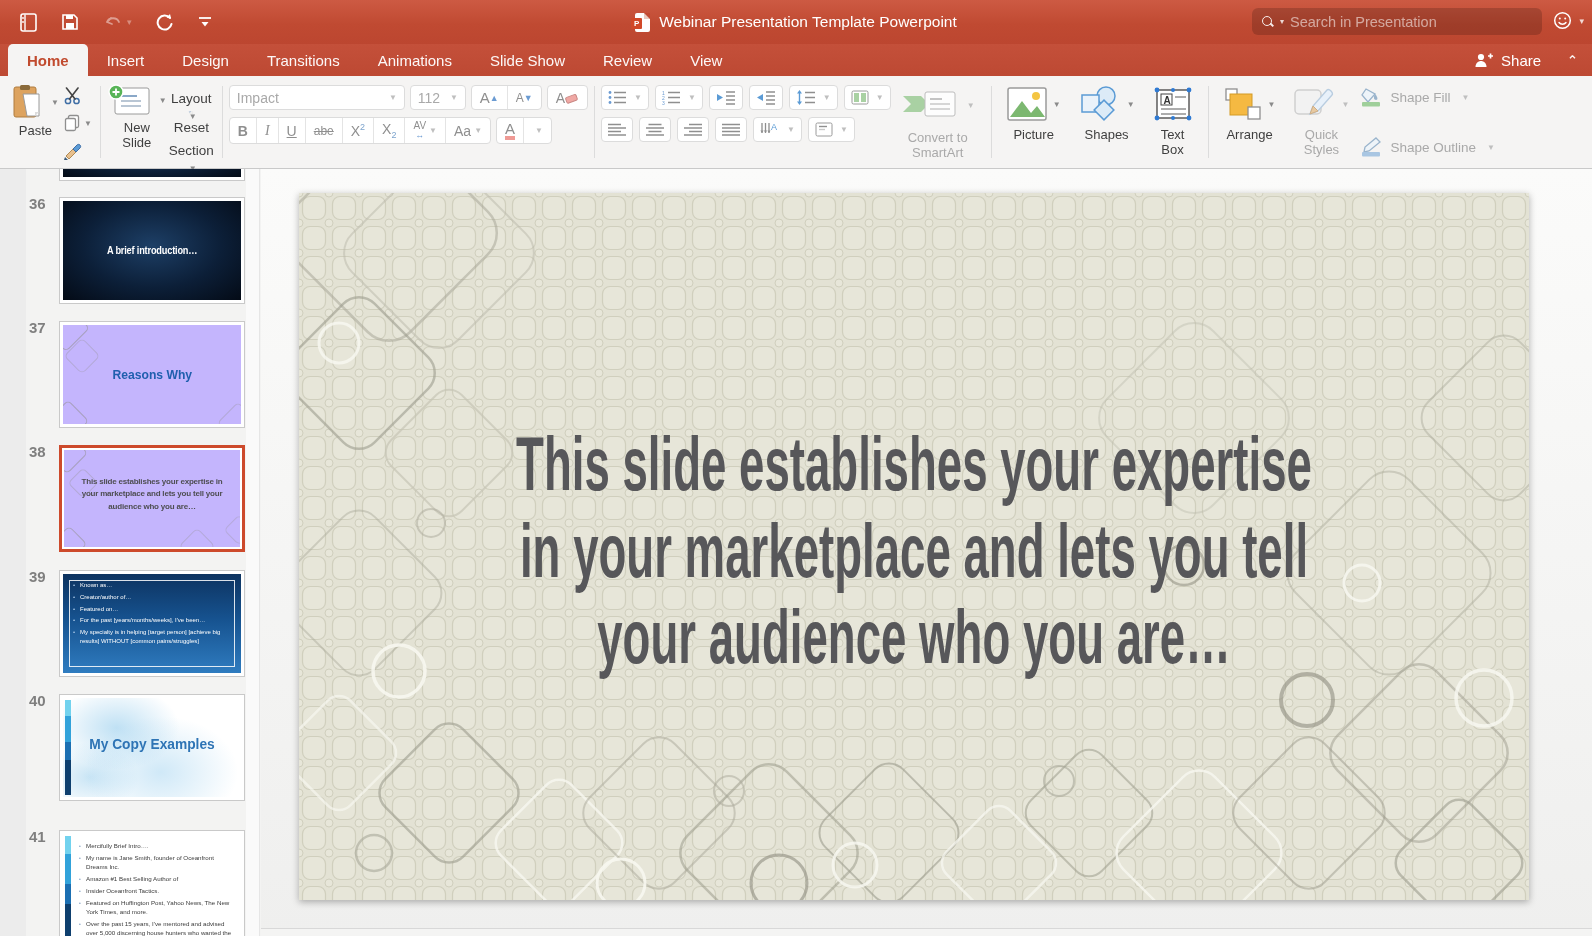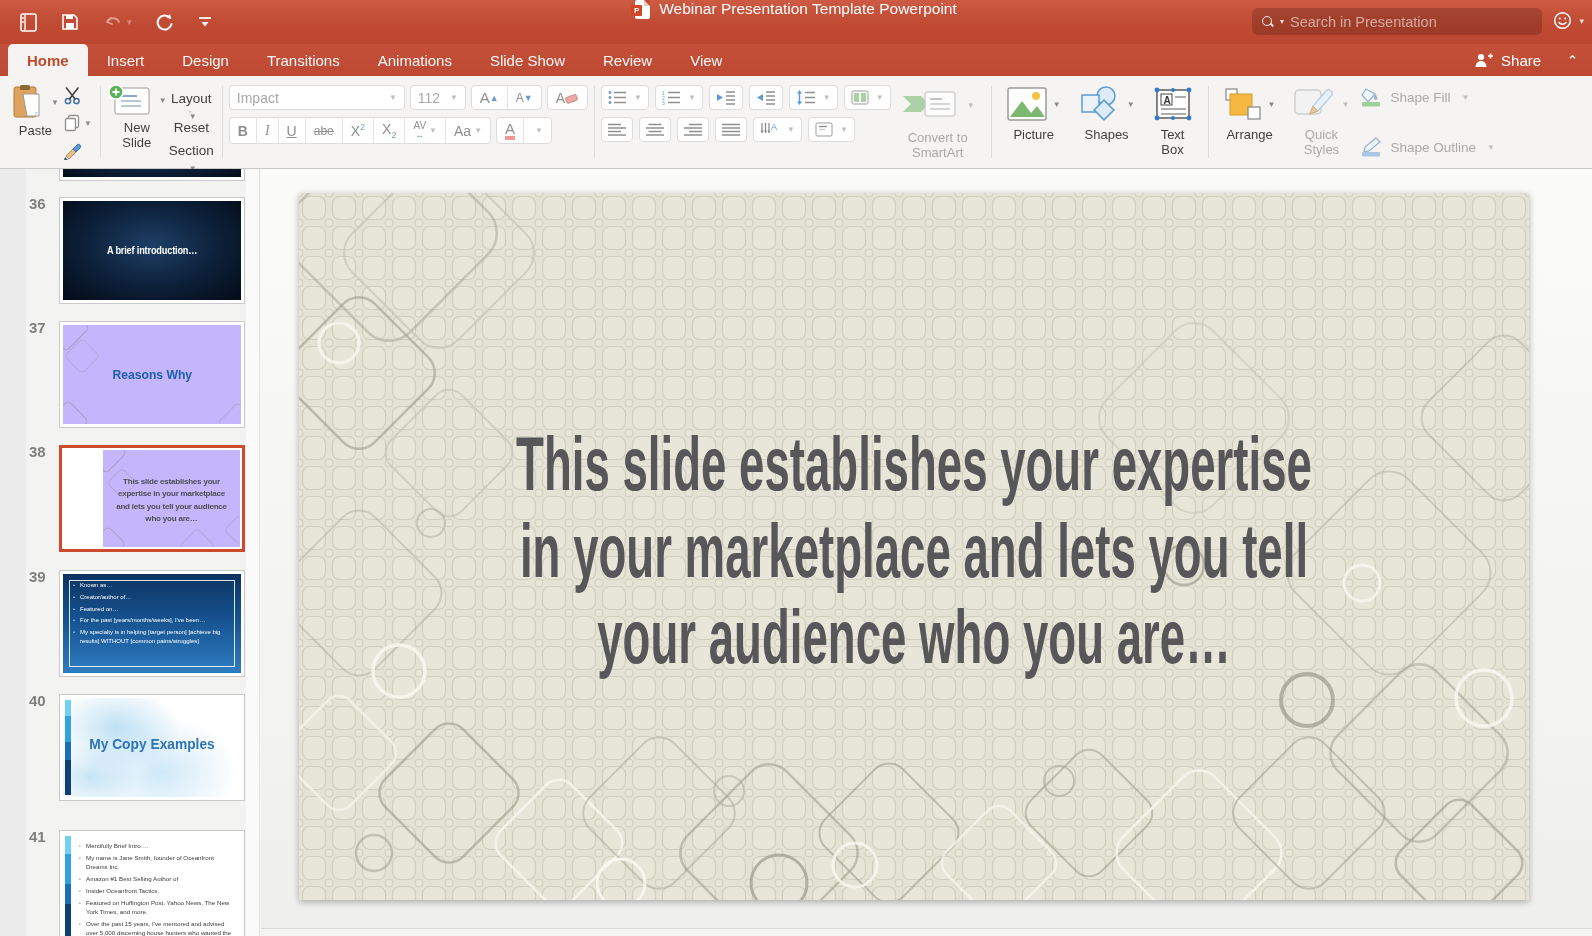--- a/index.html
+++ b/index.html
@@ -8,21 +8,21 @@
 
   
   #titlebar { position:absolute; left:0; top:0; width:1592px; height:44px;
     background:linear-gradient(180deg,#cd5a43 0%,#c04a32 55%,#bc4630 100%); }
   .qat { position:absolute; left:20px; top:7px; display:flex; align-items:center; gap:24px; height:30px; }
   .qat .qbtn { display:flex; align-items:center; color:#fff; cursor:default; }
   .qat svg { display:block; }
   .dim { opacity:.45; }
   .dd-mini { font-size:9px; color:rgba(255,255,255,.8); margin-left:4px; }
   #title-center { position:absolute; left:0; right:0; top:0; height:44px;
-    display:flex; justify-content:center; gap:9px;
+    display:flex; align-items:center; justify-content:center; gap:9px;
     color:#fff; font-size:15.5px; }
   .docicon { position:relative; width:15px; height:19px; background:#fdfdfd; border-radius:2px; }
   .docicon::before { content:"P"; position:absolute; left:-4px; top:5px; width:11px; height:11px;
     background:#d04727; color:#fff; font-size:8px; font-weight:bold; text-align:center; line-height:11px; border-radius:1px; }
   .docicon::after { content:""; position:absolute; right:0; top:0; border:3px solid #c04a32;
     border-left-color:#e8c9bf; border-bottom-color:#e8c9bf; }
   #searchbox { position:absolute; right:50px; top:8px; width:290px; height:27px;
     background:rgba(0,0,0,.17); border-radius:6px; display:flex; align-items:center;
     padding:0 10px; gap:6px; }
   #searchbox .mag { position:relative; width:12px; height:12px; flex:0 0 auto; }
@@ -647,21 +647,21 @@
       <div class="tcontent th-beige">
         <span class="deco" style="left:-14px;top:-14px;width:34px;height:34px;"></span>
         <span class="deco" style="left:6px;top:18px;width:26px;height:26px;opacity:.6;"></span>
         <span class="deco" style="left:-10px;bottom:-12px;width:30px;height:30px;"></span>
         <span class="deco" style="right:-12px;bottom:-14px;width:30px;height:30px;opacity:.6;"></span>
         <span class="t37-text">Reasons Why</span>
       </div>
     </div>
 
     <div class="slidenum" style="top:274px;">38</div>
-    <div class="frame selected" style="top:276px;padding-left:41px;">
+    <div class="frame selected" style="top:276px;">
       <div class="tcontent th-beige" style="display:block;">
         <span class="deco" style="left:-12px;top:-12px;width:30px;height:30px;"></span>
         <span class="deco" style="left:8px;top:22px;width:22px;height:22px;opacity:.6;"></span>
         <span class="deco" style="left:-8px;bottom:-10px;width:26px;height:26px;"></span>
         <span class="deco" style="right:30px;bottom:-12px;width:26px;height:26px;opacity:.6;"></span>
         <span class="deco" style="right:-10px;bottom:6px;width:22px;height:22px;opacity:.5;"></span>
         <div class="t38-text">This slide establishes your expertise in your marketplace and lets you tell your audience who you are…</div>
       </div>
     </div>
 

